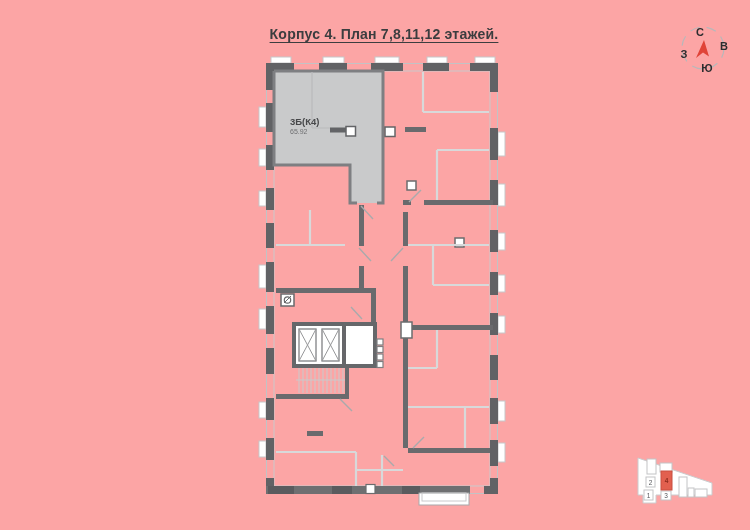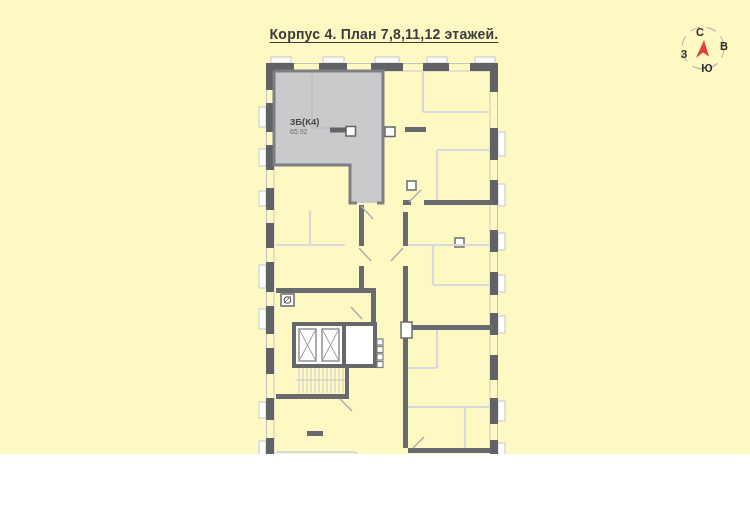--- a/index.html
+++ b/index.html
@@ -1,16 +1,16 @@
 <!DOCTYPE html>
 <html><head>
 <meta charset="utf-8">
 <style>
   html,body{margin:0;padding:0;background:#fff;}
-  #canvas{position:relative;width:750px;height:454px;background:#fef9c3;overflow:hidden;
+  #canvas{position:relative;width:750px;height:530px;background:#fca5a5;overflow:hidden;
           font-family:"Liberation Sans",sans-serif;}
   #plan-title{position:absolute;left:260px;top:26px;width:248px;text-align:center;
       font-size:14.5px;font-weight:bold;color:#3c3d3f;letter-spacing:.2px;
       text-decoration:underline;text-underline-offset:3px;transform:scaleX(.97);}
   svg text{font-family:"Liberation Sans",sans-serif;}
   .apt-name{font-size:9.5px;font-weight:bold;fill:#47484a;}
   .apt-area{font-size:7px;fill:#6e6f71;}
   .compass-letter{font-size:11px;font-weight:bold;fill:#2c2d2f;text-anchor:middle;}
   .mini-num{font-size:6.5px;fill:#55565a;text-anchor:middle;}
   .mini-num-hl{font-size:6.5px;fill:#8f2c1f;font-weight:bold;text-anchor:middle;}

